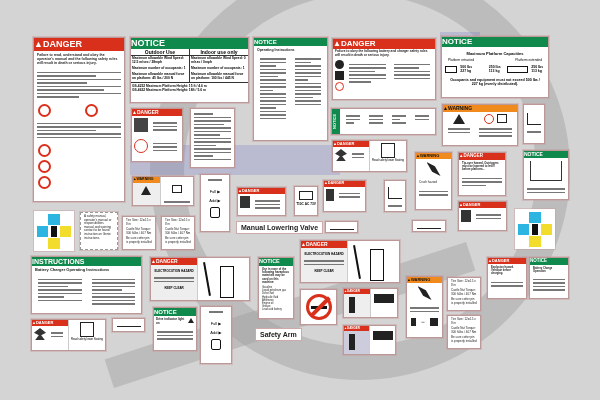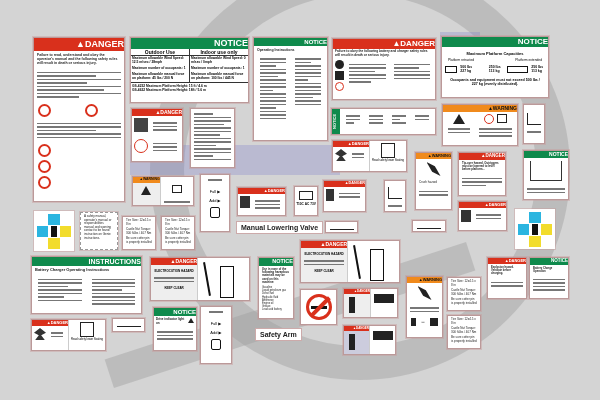--- a/index.html
+++ b/index.html
@@ -1,21 +1,21 @@
 <!DOCTYPE html>
 <html><head>
 <meta charset="utf-8">
 <style>
 *{box-sizing:border-box;margin:0;padding:0}
 body{width:600px;height:400px;background:#d4d4d4;position:relative;overflow:hidden;font-family:"Liberation Sans",sans-serif}
 .wm{position:absolute;border-radius:50%;border:34px solid rgba(160,160,160,.45)}
 .wm2{position:absolute;background:rgba(160,160,160,.45)}
 .band{position:absolute;background:rgba(120,120,200,.28)}
 .decal{position:absolute;background:#fff;border:1px solid #b99;box-shadow:0 0 0 1px rgba(200,150,150,.4);overflow:hidden}
-.hdr{color:#fff;font-weight:bold;text-align:right;line-height:1;white-space:nowrap}
+.hdr{color:#fff;font-weight:bold;text-align:left;line-height:1;white-space:nowrap}
 .danger{background:#d9301c}
 .notice{background:#0f8a4c}
 .warning{background:#f08a1c;color:#111}
 .lines{padding:2px 3px}
 .ln{height:1.5px;background:#777;margin:2px 0}
 .txt{font-size:5px;color:#222;padding:2px 3px;line-height:1.2}
 .label{position:absolute;background:#fff;border:1px solid #caa;font-weight:bold;font-size:7px;color:#222;padding:2px 4px;white-space:nowrap}
 </style>
 </head>
 <body>

